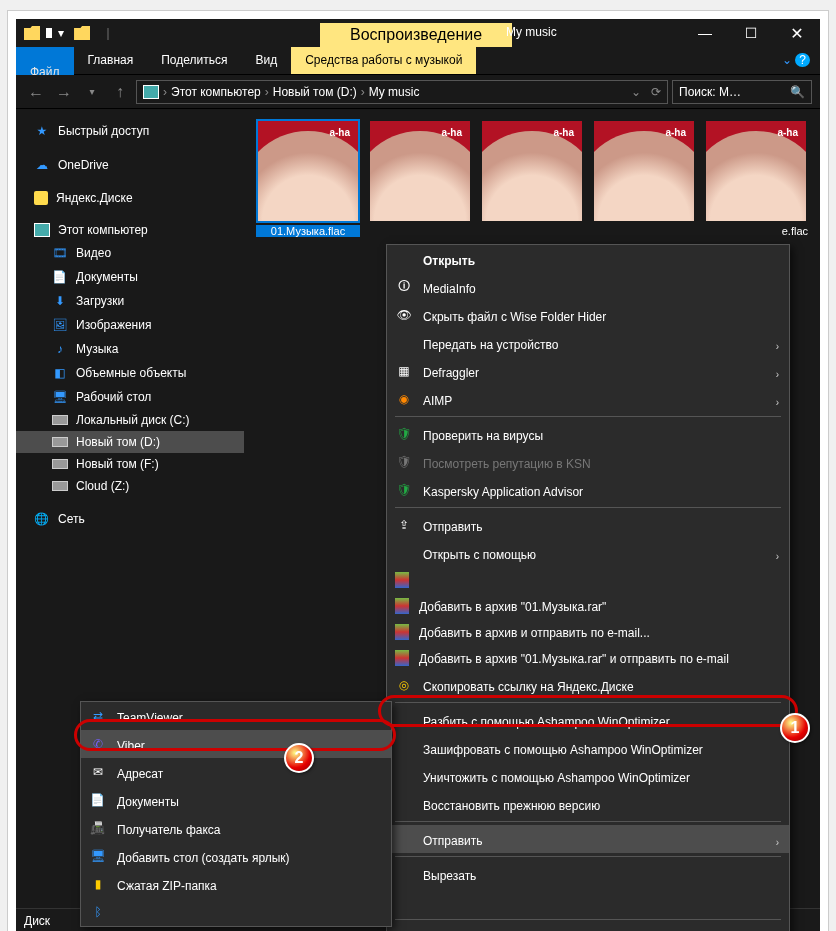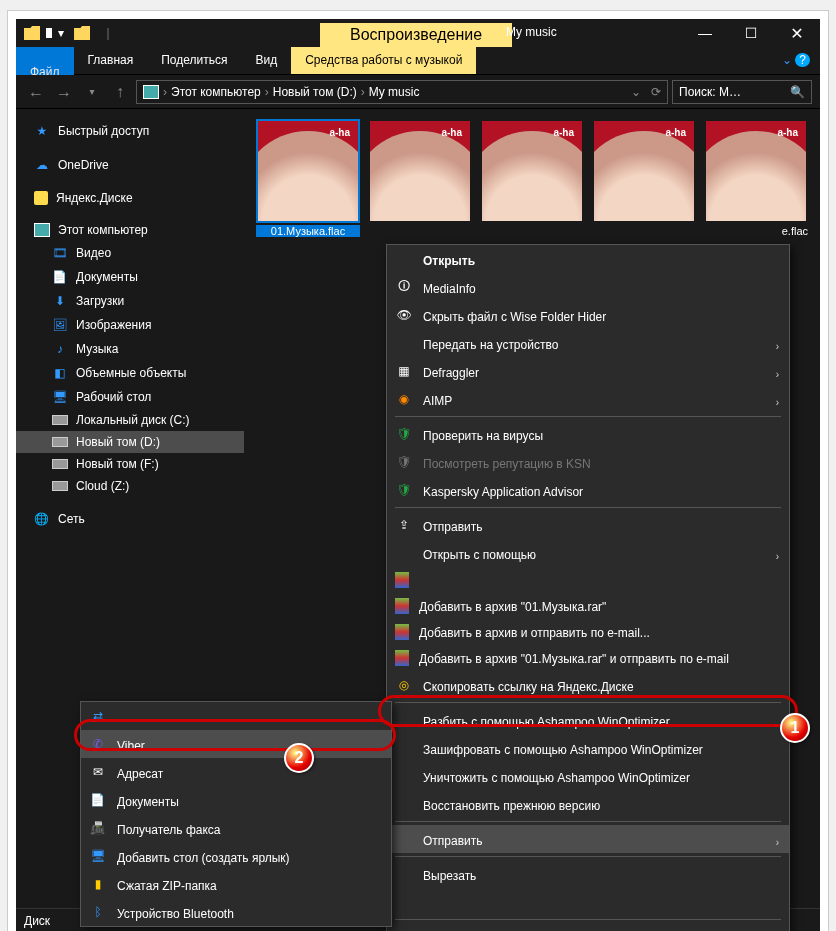--- a/index.html
+++ b/index.html
@@ -339,20 +339,21 @@
     <div class="ctx-item">
           <span class="ctx-ico"></span>
           <span class="ctx-label">Создать ярлык</span>
         </div>
 
   </div>
 
   <div class="submenu">
     <div class="ctx-item">
           <span class="ctx-ico shield-b">⇄</span>
+          <span class="ctx-label">TeamViewer</span>
         </div>
     <div class="ctx-item hi">
           <span class="ctx-ico" style="color:#7360f2">✆</span>
           <span class="ctx-label">Viber</span>
         </div>
     <div class="ctx-item">
           <span class="ctx-ico">✉</span>
           <span class="ctx-label">Адресат</span>
         </div>
     <div class="ctx-item">
@@ -366,21 +367,20 @@
     <div class="ctx-item">
           <span class="ctx-ico blue-ico">🖥</span>
           <span class="ctx-label">Добавить стол (создать ярлык)</span>
         </div>
     <div class="ctx-item">
           <span class="ctx-ico" style="color:#fc0">▮</span>
           <span class="ctx-label">Сжатая ZIP-папка</span>
         </div>
     <div class="ctx-item">
           <span class="ctx-ico shield-b">ᛒ</span>
-          <span class="ctx-label">Устройство Bluetooth</span>
         </div>
   </div>
 
   <div class="callout callout1"></div>
   <div class="callout callout2"></div>
   <div class="badge badge1">1</div>
   <div class="badge badge2">2</div>
 
 </div>
 </div>

